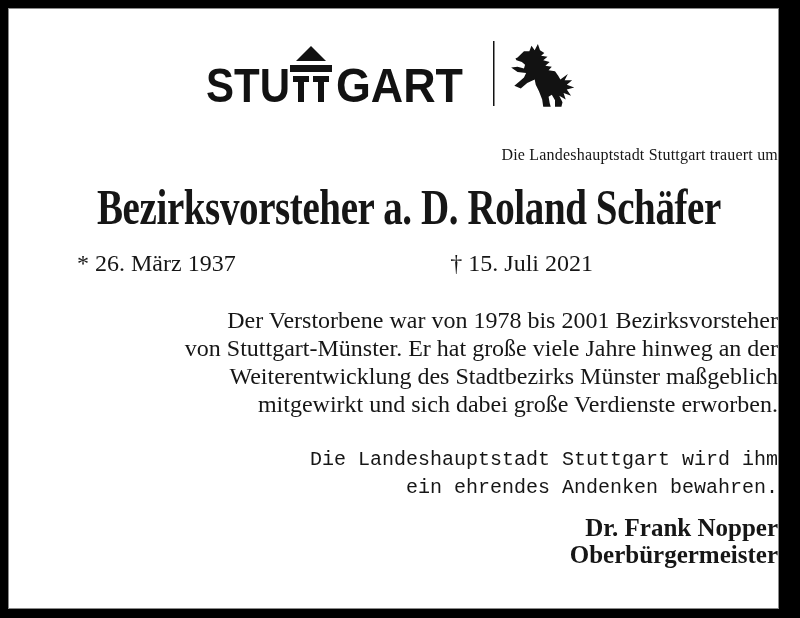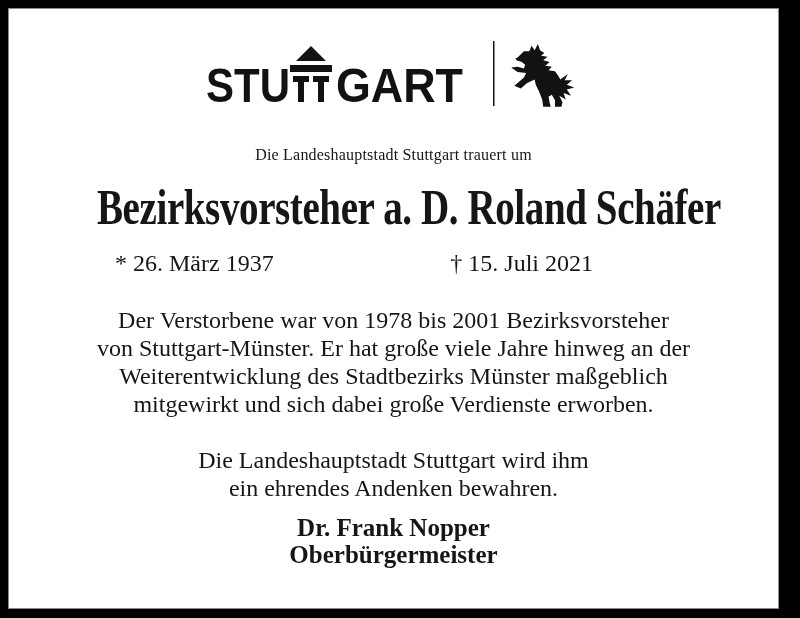--- a/index.html
+++ b/index.html
@@ -11,21 +11,21 @@
     font-family: "Liberation Serif", serif;
   }
   .paper {
     position: absolute;
     left: 8px; top: 8px;
     width: 771px; height: 601px;
     box-sizing: border-box;
     background: #ffffff;
     border: 1px solid #8a8a8a;
     color: #161616;
-    text-align: center;
+    text-align: right;
   }
   .logo-row {
     margin-top: 32px;
     display: flex;
     justify-content: center;
   }
   .intro {
     margin-top: 36px;
     font-size: 16px;
     line-height: 24px;
@@ -38,34 +38,35 @@
     font-size: 50px;
     line-height: 50px;
     white-space: nowrap;
     letter-spacing: -0.5px;
     transform: scaleX(0.78);
     transform-origin: 50% 50%;
   }
   .dates {
     display: flex;
     justify-content: space-between;
-    padding: 0 185px 0 106px;
+    padding: 0 185px 0 68px;
     margin-top: 18px;
     font-size: 24px;
     line-height: 26px;
   }
   .bodytext {
     margin-top: 30px;
     font-size: 24px;
     line-height: 28px;
   }
   .farewell {
     margin-top: 28px;
-    font-size: 24px;
+    font-size: 20px;
     line-height: 28px;
+    font-family: Liberation Mono, monospace;
   }
   .signature {
     margin-top: 12px;
     font-weight: bold;
     font-size: 25px;
     line-height: 27px;
   }
   .logo-text {
     font-family: "Liberation Sans", sans-serif;
     font-weight: 700;

